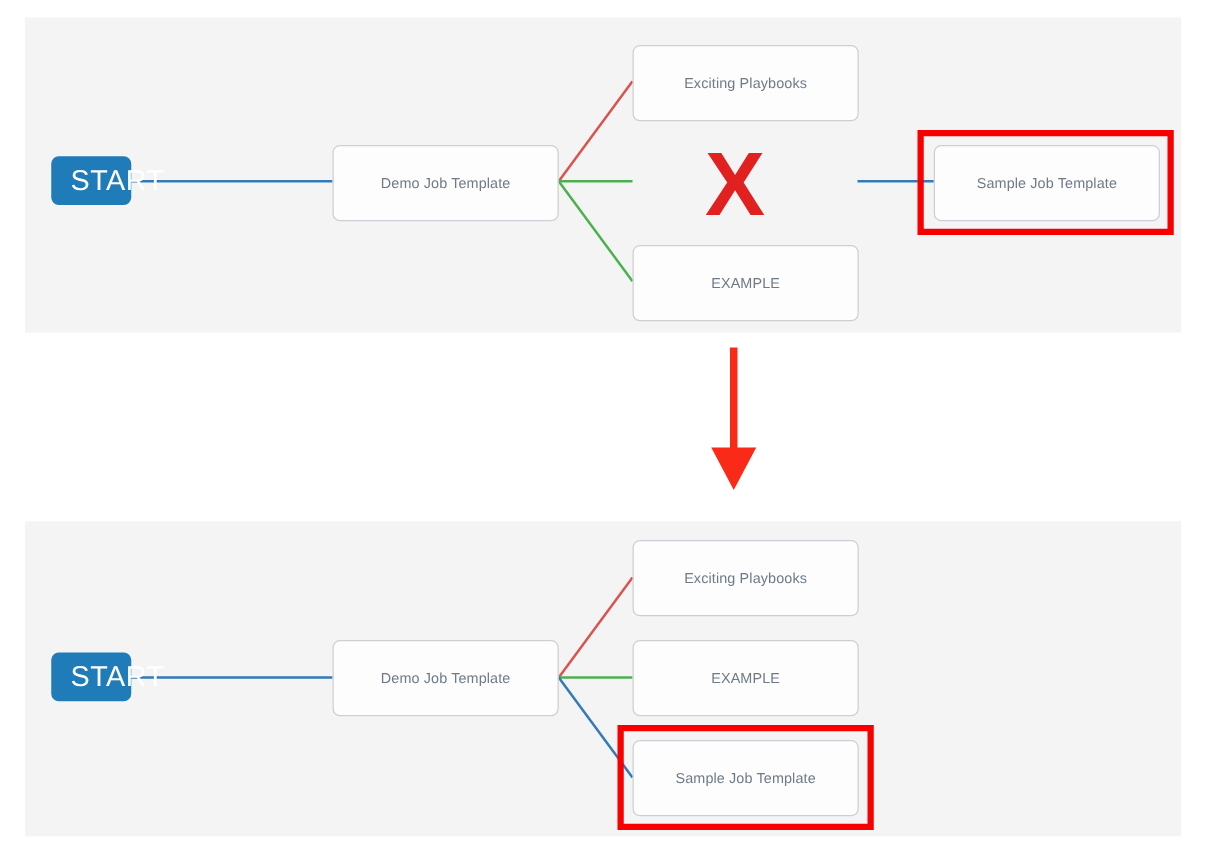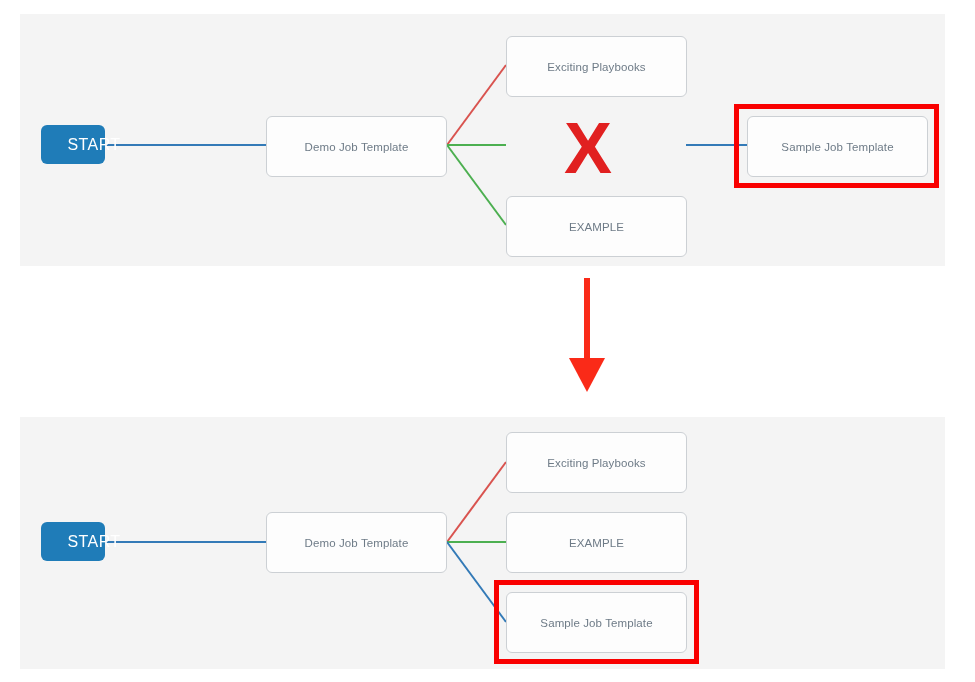--- a/index.html
+++ b/index.html
@@ -46,21 +46,21 @@
 
   .start-node {
     position: absolute;
     box-sizing: border-box;
     background: #1f7cb8;
     border-radius: 6px;
     display: flex;
     align-items: center;
     justify-content: center;
     color: #ffffff;
-    font-size: 16px;
+    font-size: 23px;
     letter-spacing: 0.4px;
     padding-left: 42px;
   }
 
   .highlight-box {
     position: absolute;
     box-sizing: border-box;
     border: 5px solid #f90000;
     background: transparent;
   }

